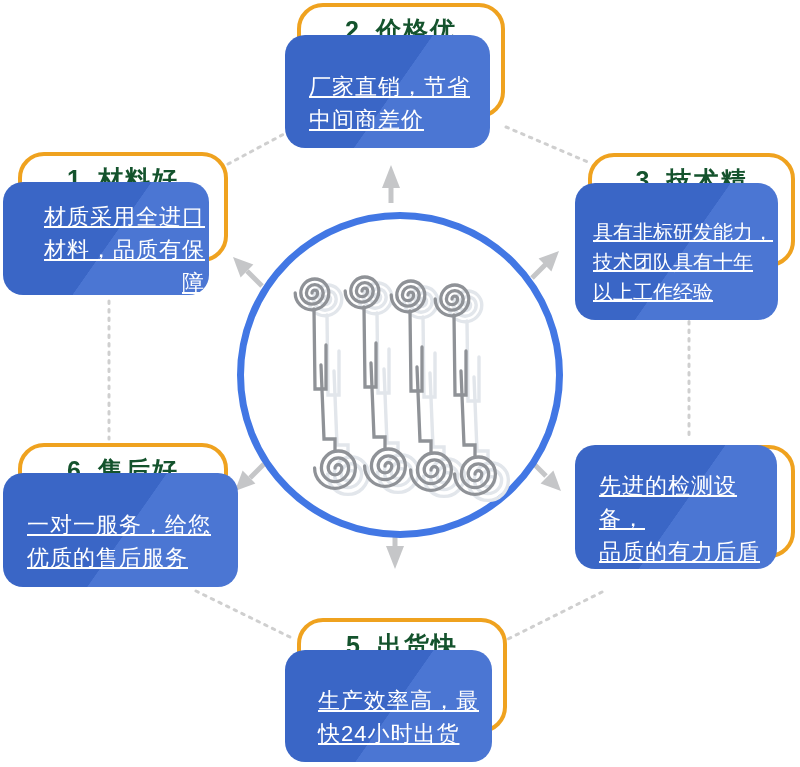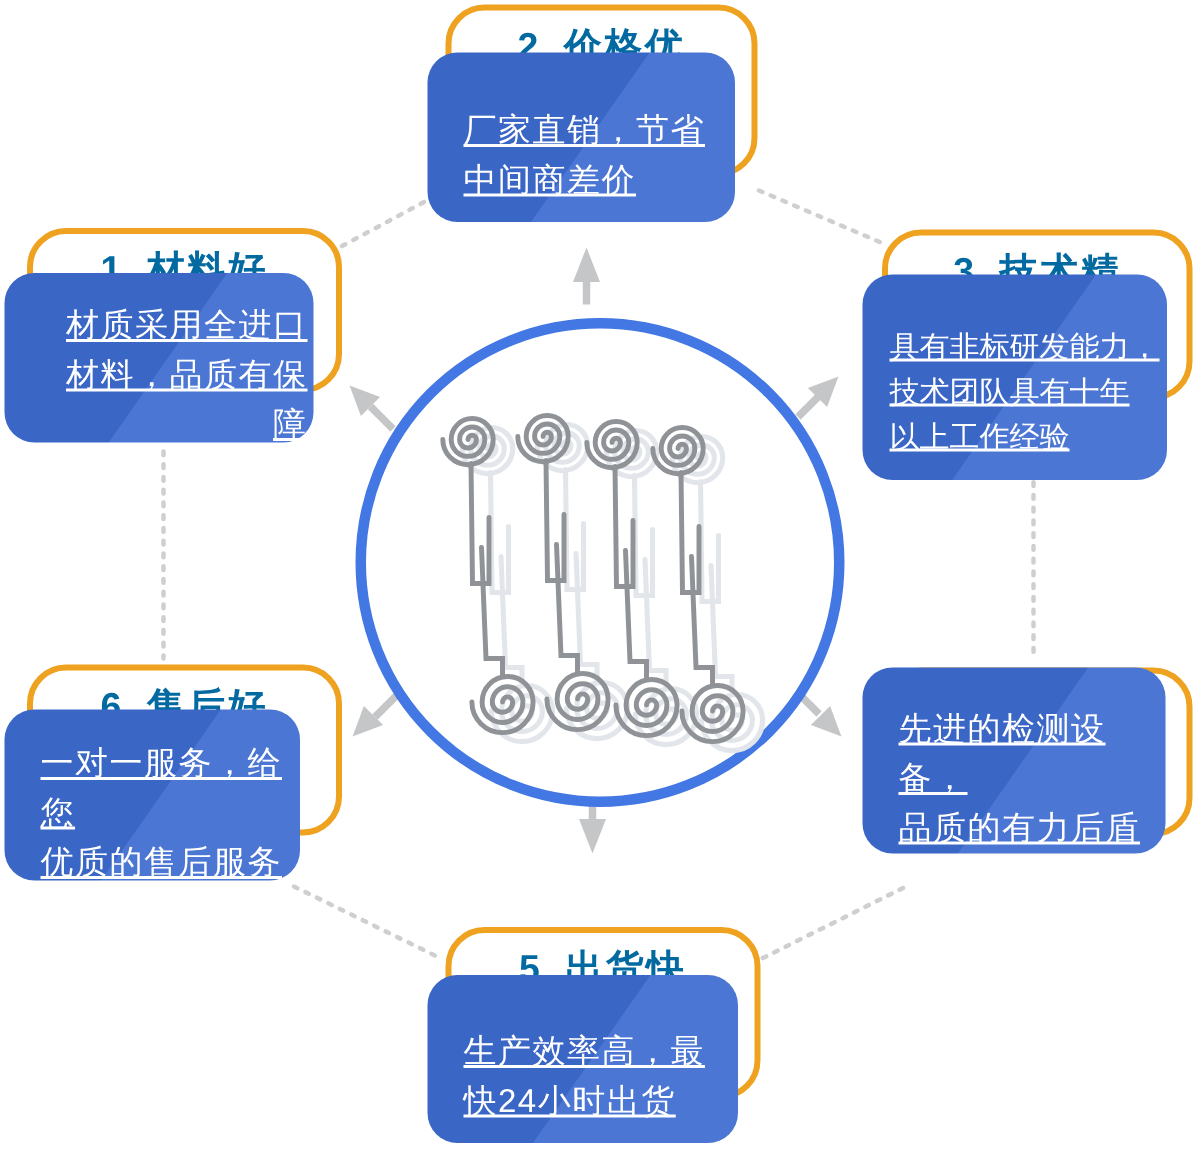--- a/index.html
+++ b/index.html
@@ -5,21 +5,21 @@
   html,body{margin:0;padding:0;background:#fff;}
   .stage{
     position:relative;width:800px;height:767px;background:#ffffff;overflow:hidden;
     font-family:"Liberation Sans",sans-serif;
   }
   .card-outline{
     position:absolute;box-sizing:border-box;background:#fff;
     border:4px solid #efa21f;border-radius:26px;
   }
   .card-title{
-    text-align:center;font-weight:bold;font-size:25px;color:#0369a1;
+    text-align:center;font-weight:bold;font-size:25px;color:#14532d;
     padding-top:7px;letter-spacing:2px;white-space:nowrap;
   }
   .card-title .num{margin-right:15px;}
   .card-body{
     position:absolute;box-sizing:border-box;border-radius:20px;color:#ffffff;
     background:linear-gradient(125deg,#3a66c6 52%,#4b76d3 52.2%);
     font-size:22px;line-height:1.5;letter-spacing:1px;
     display:flex;align-items:center;padding:30px 4px 8px 24px;text-decoration:underline;
   }
   .card-body.small{font-size:20px;letter-spacing:0;padding:26px 2px 6px 18px;}
@@ -102,41 +102,41 @@
     <div class="body-text">具有非标研发能力，
 技术团队具有十年
 以上工作经验</div>
   </div>
 
   <div class="card-outline" style="left:18px;top:443px;width:210px;height:114px;">
     <div class="card-title">
       <span class="num">6</span><span>售后好</span>
     </div>
   </div>
-  <div class="card-body" style="left:3px;top:473px;width:197px;height:114px;">
+  <div class="card-body" style="left:3px;top:473px;width:235px;height:114px;">
     <div class="body-text">一对一服务，给您
 优质的售后服务</div>
   </div>
 
   <div class="card-outline" style="left:588px;top:445px;width:207px;height:113px;">
     <div class="card-title">
       <span class="num">4</span><span>检测严</span>
     </div>
   </div>
   <div class="card-body" style="left:575px;top:445px;width:202px;height:124px;">
     <div class="body-text">先进的检测设备，
 品质的有力后盾</div>
   </div>
 
   <div class="card-outline" style="left:297px;top:618px;width:210px;height:115px;">
     <div class="card-title">
       <span class="num">5</span><span>出货快</span>
     </div>
   </div>
-  <div class="card-body" style="left:285px;top:650px;width:207px;height:112px;">
+  <div class="card-body" style="left:285px;top:650px;width:207px;height:112px;justify-content:center;">
     <div class="body-text">生产效率高，最
 快24小时出货</div>
   </div>
 
   <div class="center-circle">
     <svg class="springs-svg" width="306" height="306" viewBox="0 0 306 306">
       <defs>
         <g id="spring" fill="none" stroke-linecap="round">
 
           <path d="M 0 0 a 2.8 2.8 0 1 1 5.6 0 a 5.6 5.6 0 1 1 -11.2 0 a 8.4 8.4 0 1 1 16.8 0 a 11.2 11.2 0 1 1 -22.4 0 a 14 14 0 1 1 28 0 a 16.8 16.8 0 1 1 -33.6 0"></path>

